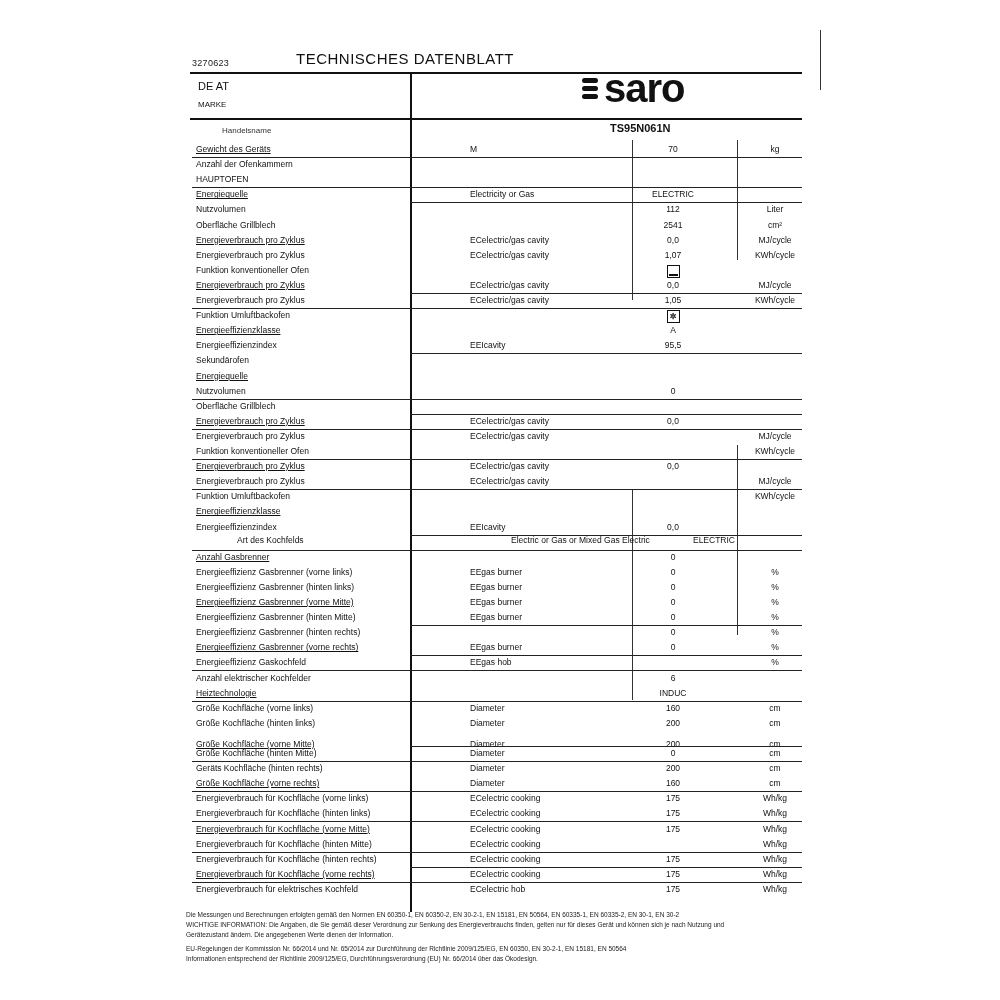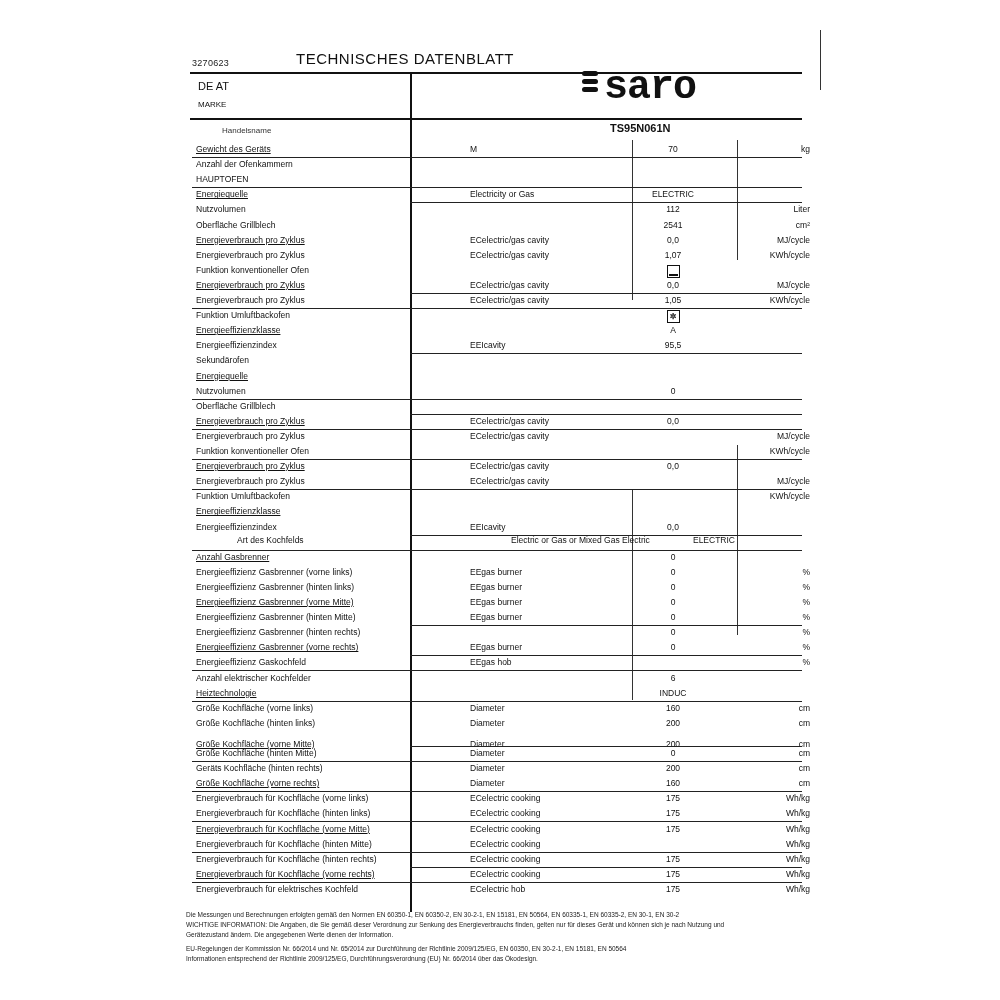--- a/index.html
+++ b/index.html
@@ -7,31 +7,31 @@
          font-family:"Liberation Sans", sans-serif; color:#111; }
   .page { position:absolute; left:0; top:0; width:868px; height:1000px; }
   .docid { position:absolute; left:192px; top:58px; font-size:9px; letter-spacing:0.3px; color:#222; }
   .doctitle { position:absolute; left:296px; top:50px; font-size:15px; letter-spacing:0.5px; color:#111; }
   .hline { position:absolute; height:2px; background:#111; }
   .hline.thin { height:1px; background:#222; }
   .vline { position:absolute; width:2px; background:#111; }
   .vline.thin { width:1px; background:#333; }
   .lang { position:absolute; left:198px; top:80px; font-size:11px; }
   .marke { position:absolute; left:198px; top:100px; font-size:8px; }
-  .logo { position:absolute; left:582px; top:68px; display:flex; align-items:flex-start;font-family:Liberation Mono, monospace; }
+  .logo { position:absolute; left:582px; top:68px; display:flex; align-items:center; }
   .logo .mark { width:18px; height:26px; position:relative; margin-right:4px; }
   .logo .mark span { position:absolute; left:0; width:16px; height:5px; background:#111; border-radius:3px; }
   .logo .word { font-size:40px; font-weight:bold; letter-spacing:-1px; color:#111; line-height:1; }
   .model { position:absolute; left:610px; top:122px; font-size:11px; font-weight:bold; }
   .labelhdr { position:absolute; left:222px; top:126px; font-size:8px; color:#333;text-align:center; }
   .row { position:absolute; left:192px; width:610px; height:14px; font-size:8.5px; }
   .row .lab { position:absolute; left:4px; top:0; white-space:nowrap; }
   .row .sym { position:absolute; left:278px; top:0; white-space:nowrap; }
   .row .val { position:absolute; left:436px; top:0; width:90px; text-align:center; white-space:nowrap; }
-  .row .unit { position:absolute; left:548px; top:0; width:70px; text-align:right; white-space:nowrap; }
+  .row .unit { position:absolute; left:548px; top:0; width:70px; text-align:center; white-space:nowrap; }
   .row.ul .lab { text-decoration:underline; }
   .footnote { position:absolute; left:186px; width:620px; font-size:6.5px; line-height:9px; color:#222; white-space:nowrap; overflow:hidden; }
   .icon-box { display:inline-block; width:11px; height:11px; border:1.5px solid #111; position:relative; }
   .icon-box::after { content:""; position:absolute; left:1px; right:1px; bottom:1px; height:2px; background:#111; }
   .icon-fan { display:inline-block; width:11px; height:11px; border:1.5px solid #111; font-size:8px; line-height:11px; text-align:center; font-weight:bold; }
 </style>
 </head>
 <body>
 
 <div class="page">

